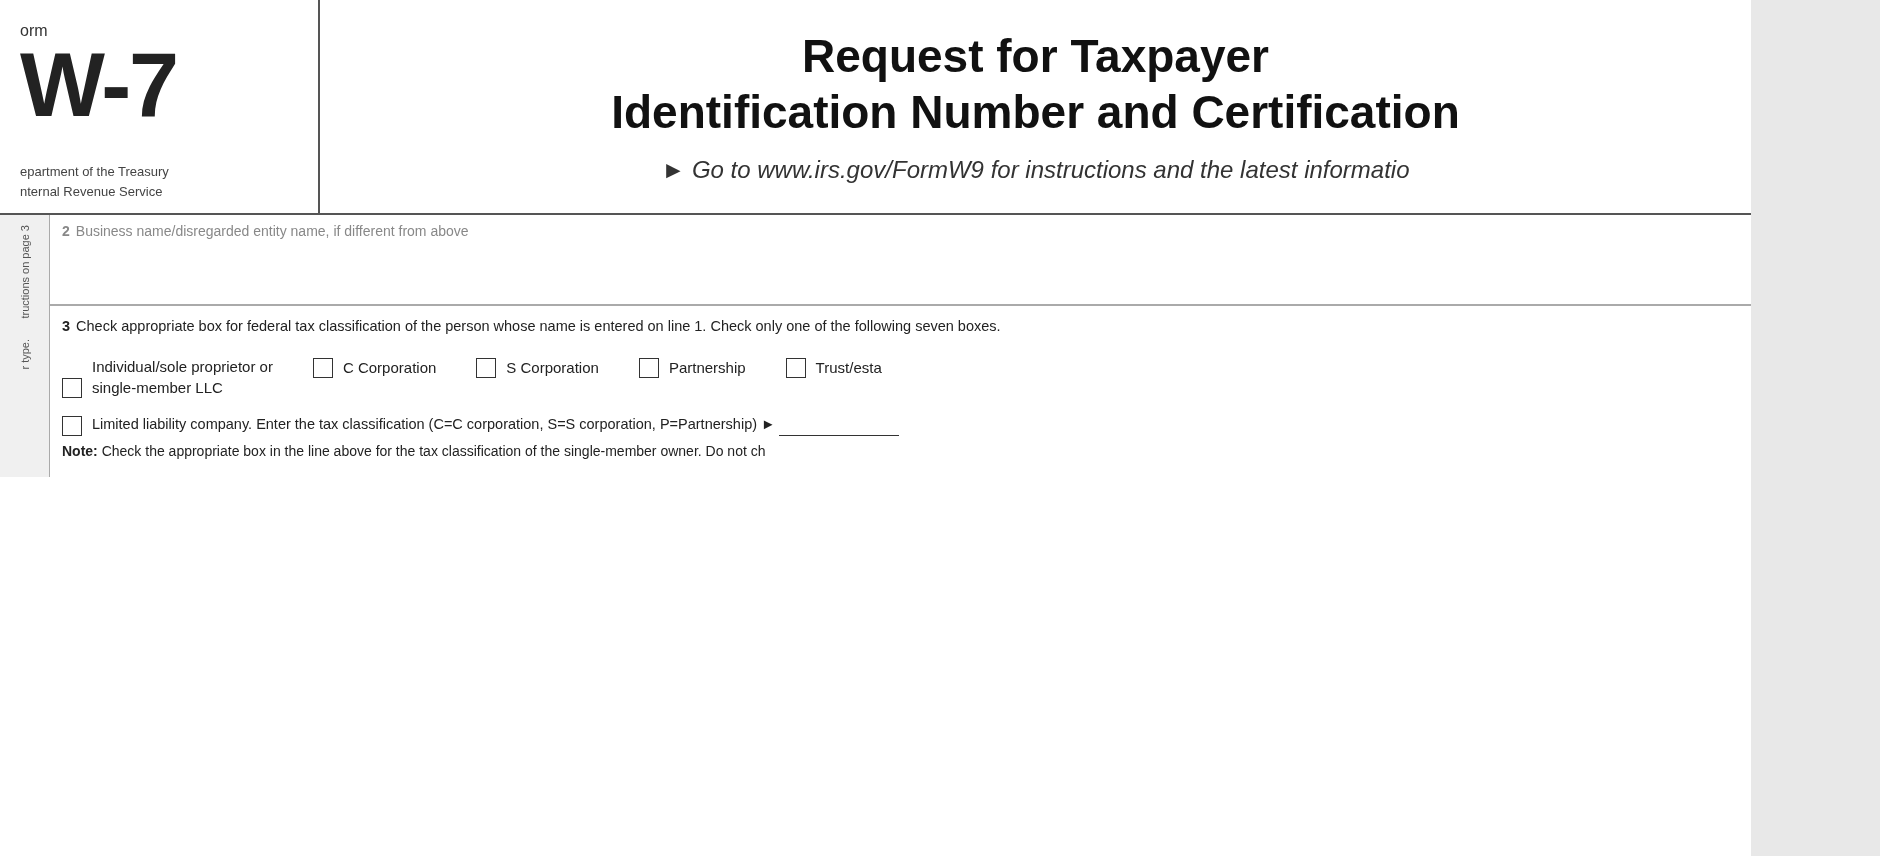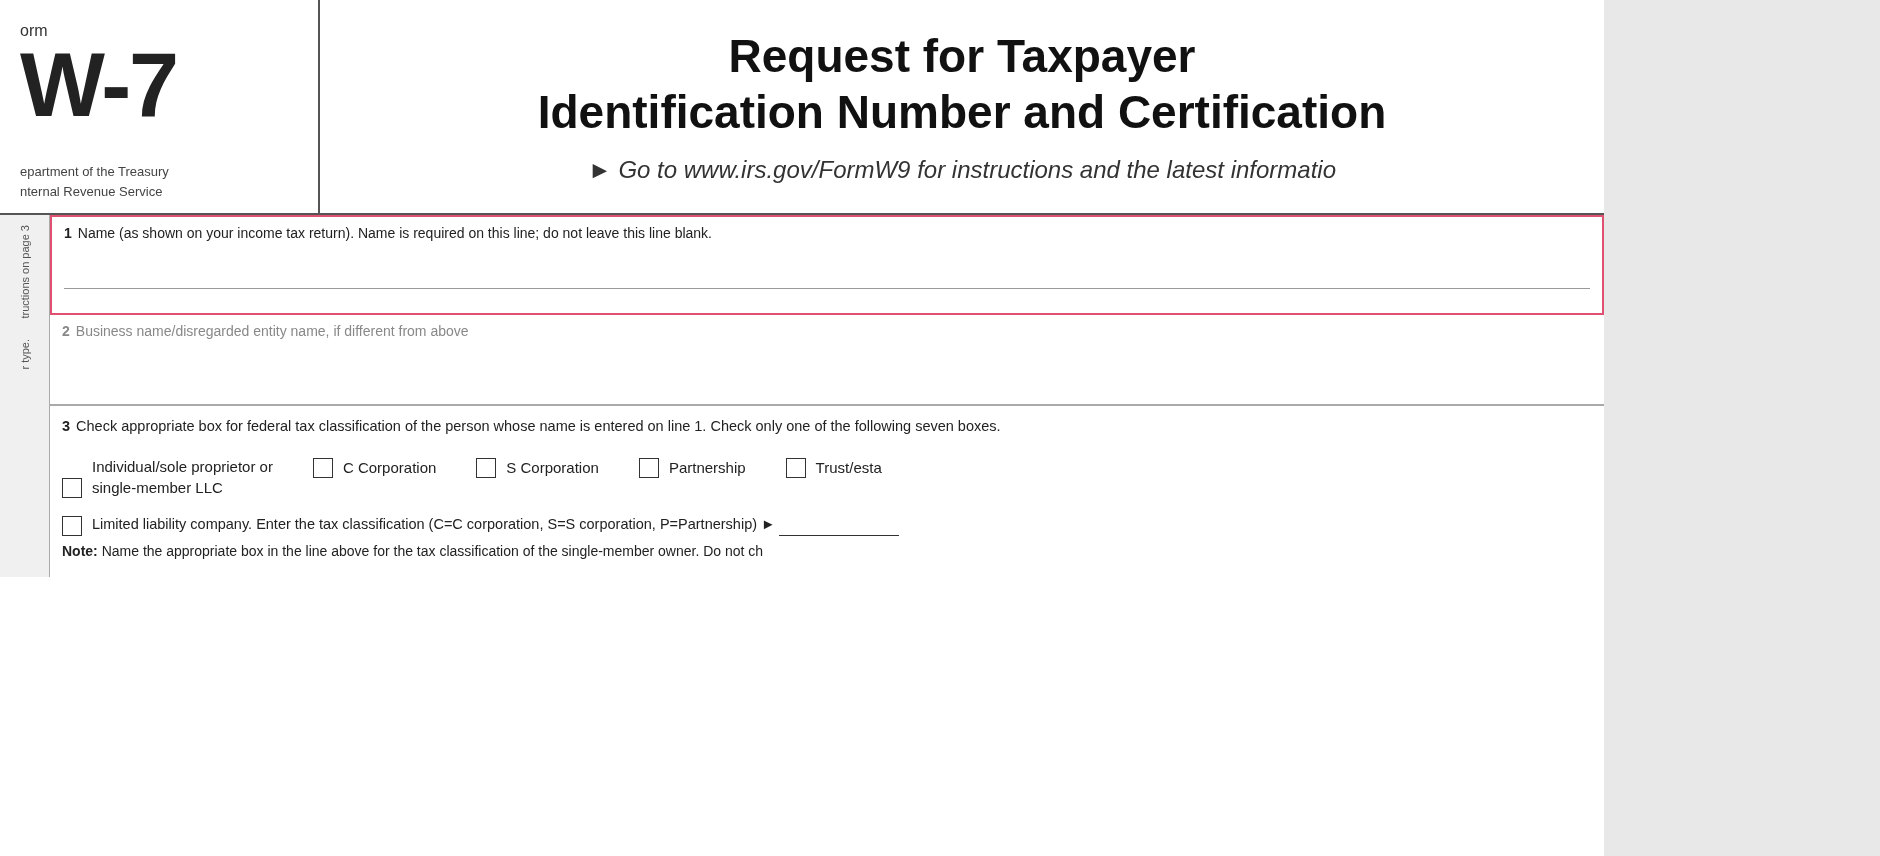--- a/index.html
+++ b/index.html
@@ -10,21 +10,21 @@
 
     body {
       width: 1880px;
       height: 856px;
       background: #e8e8e8;
       font-family: Arial, Helvetica, sans-serif;
       overflow: hidden;
     }
 
     .page-container {
-      width: 1604px;
+      width: 1751px;
       height: 856px;
       background: #f0f0f0;
       position: relative;
     }
 
     .form-area {
       background: #ffffff;
       margin: 0;
       position: relative;
       width: 100%;
@@ -277,28 +277,20 @@
         <div class="sidebar-label">
           <span>tructions on page 3</span>
         </div>
         <div class="sidebar-label" style="margin-top:20px;">
           <span>r type.</span>
         </div>
       </div>
 
       <div class="content-right">
 
-        <div class="field-1">
-          <div class="field-1-inner">
-            <div class="field-label">
-              <span class="field-number">1</span><span>Name (as shown on your income tax return). Name is required on this line; do not leave this line blank.</span>
-            </div>
-            <div class="field-input-line"></div>
-          </div>
-        </div>
 
         <div class="field-2">
           <div class="field-2-label">
             <span class="field-number">2</span><span>Business name/disregarded entity name, if different from above</span>
           </div>
         </div>
 
         <div class="field-3">
           <div class="field-3-header">
             <span class="field-number">3</span><span>Check appropriate box for federal tax classification of the person whose name is entered on line 1. Check only one of the following seven boxes.</span>
@@ -335,21 +327,21 @@
 
           <div class="llc-row">
             <div class="checkbox-box" style="margin-right:10px; flex-shrink:0; margin-top:2px;"></div>
             <div class="llc-label">
               <span>Limited liability company. Enter the tax classification (C=C corporation, S=S corporation, P=Partnership) ►</span><span class="llc-line"></span>
             </div>
           </div>
 
           <div class="note-text">
             <span class="note-bold">Note:</span>
-            <span>Name the appropriate box in the line above for the tax classification of the single-member owner.  Do not ch</span>
+            <span>Check the appropriate box in the line above for the tax classification of the single-member owner.  Do not ch</span>
           </div>
 
         </div>
 
       </div>
     </div>
 
   </div>
 </div>
 

